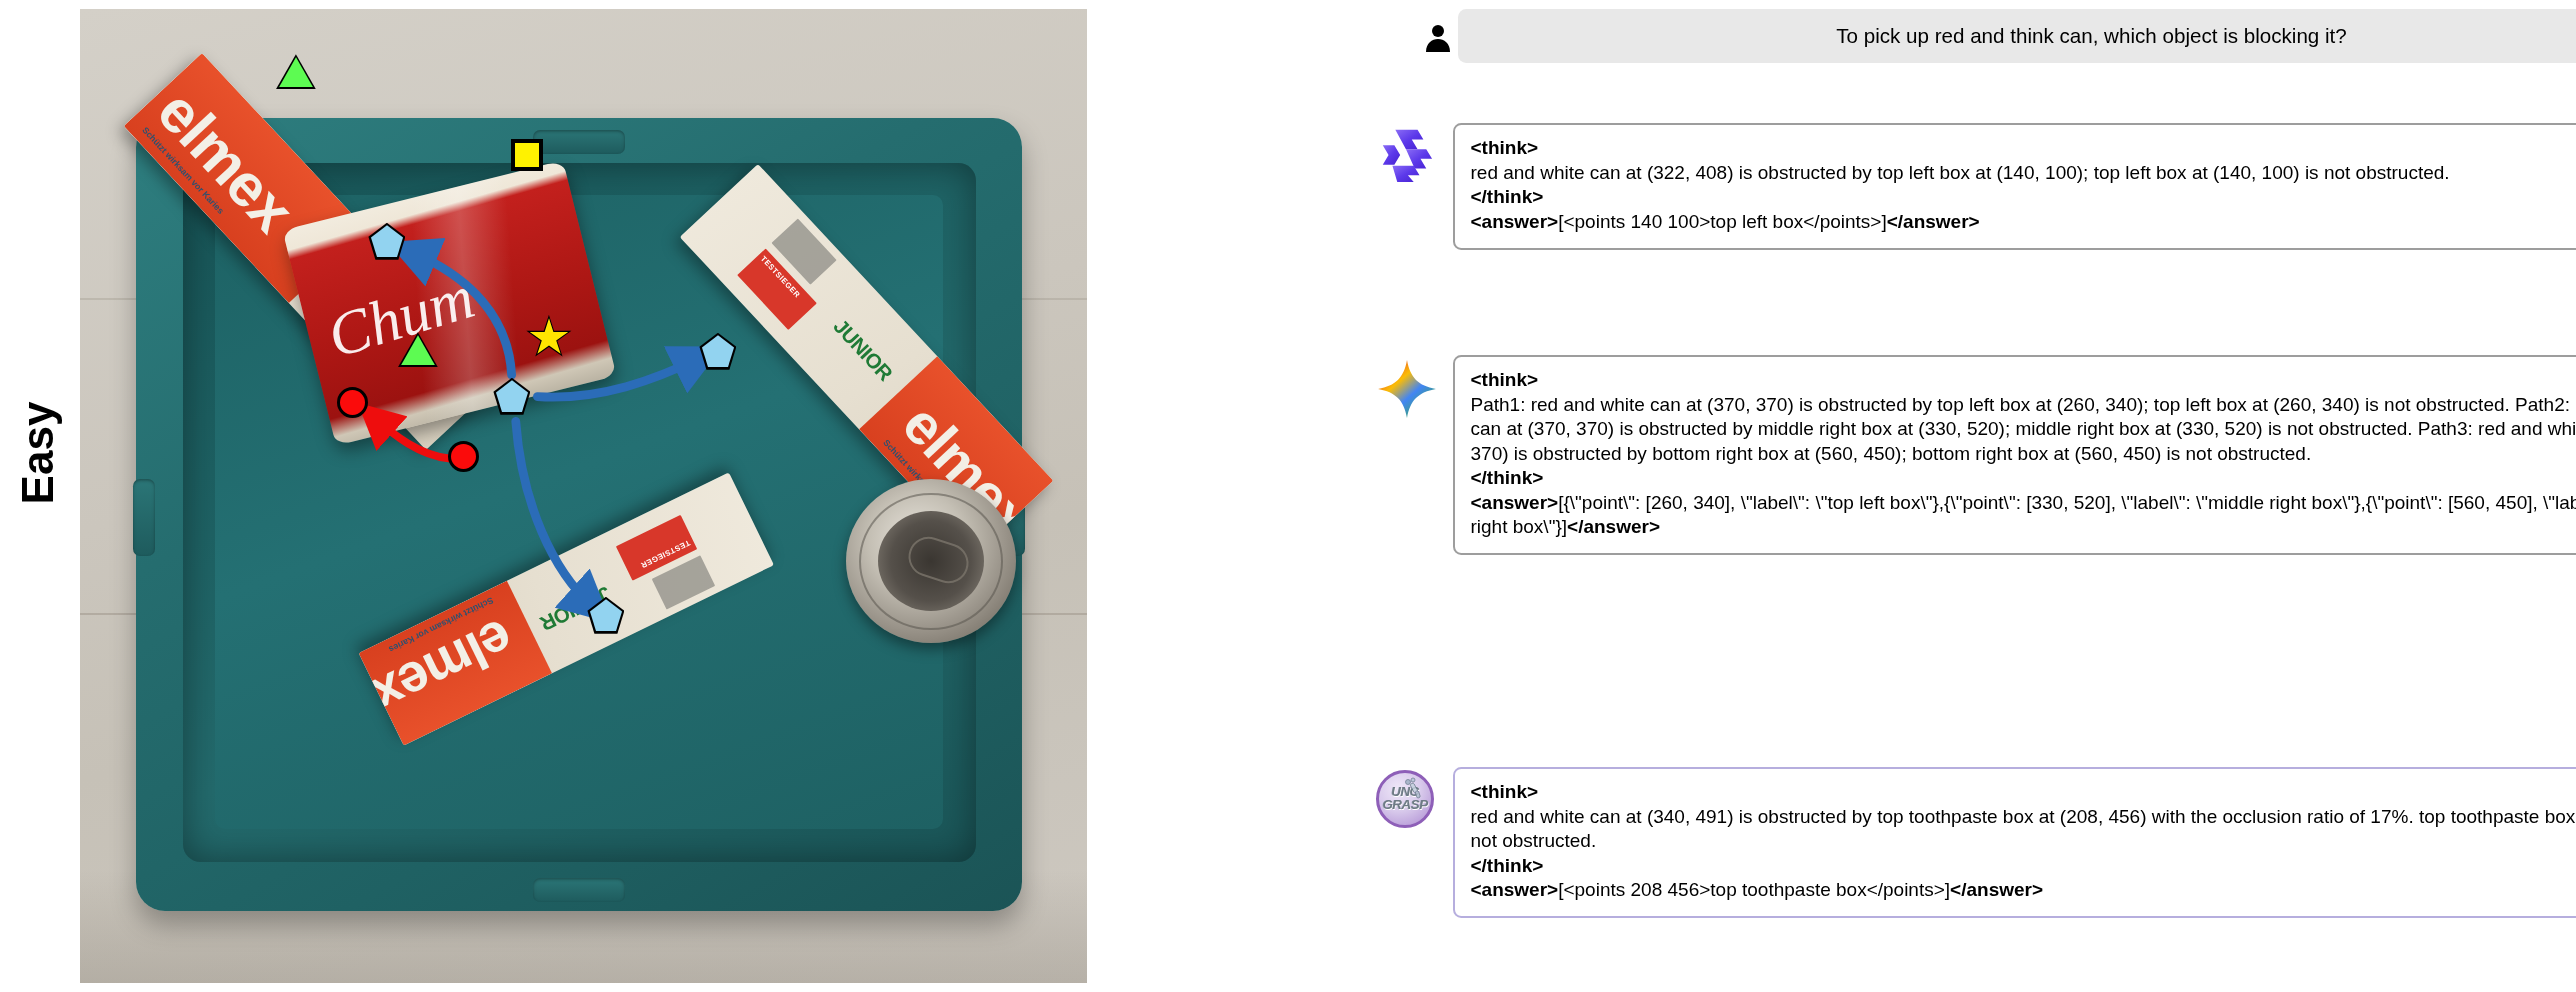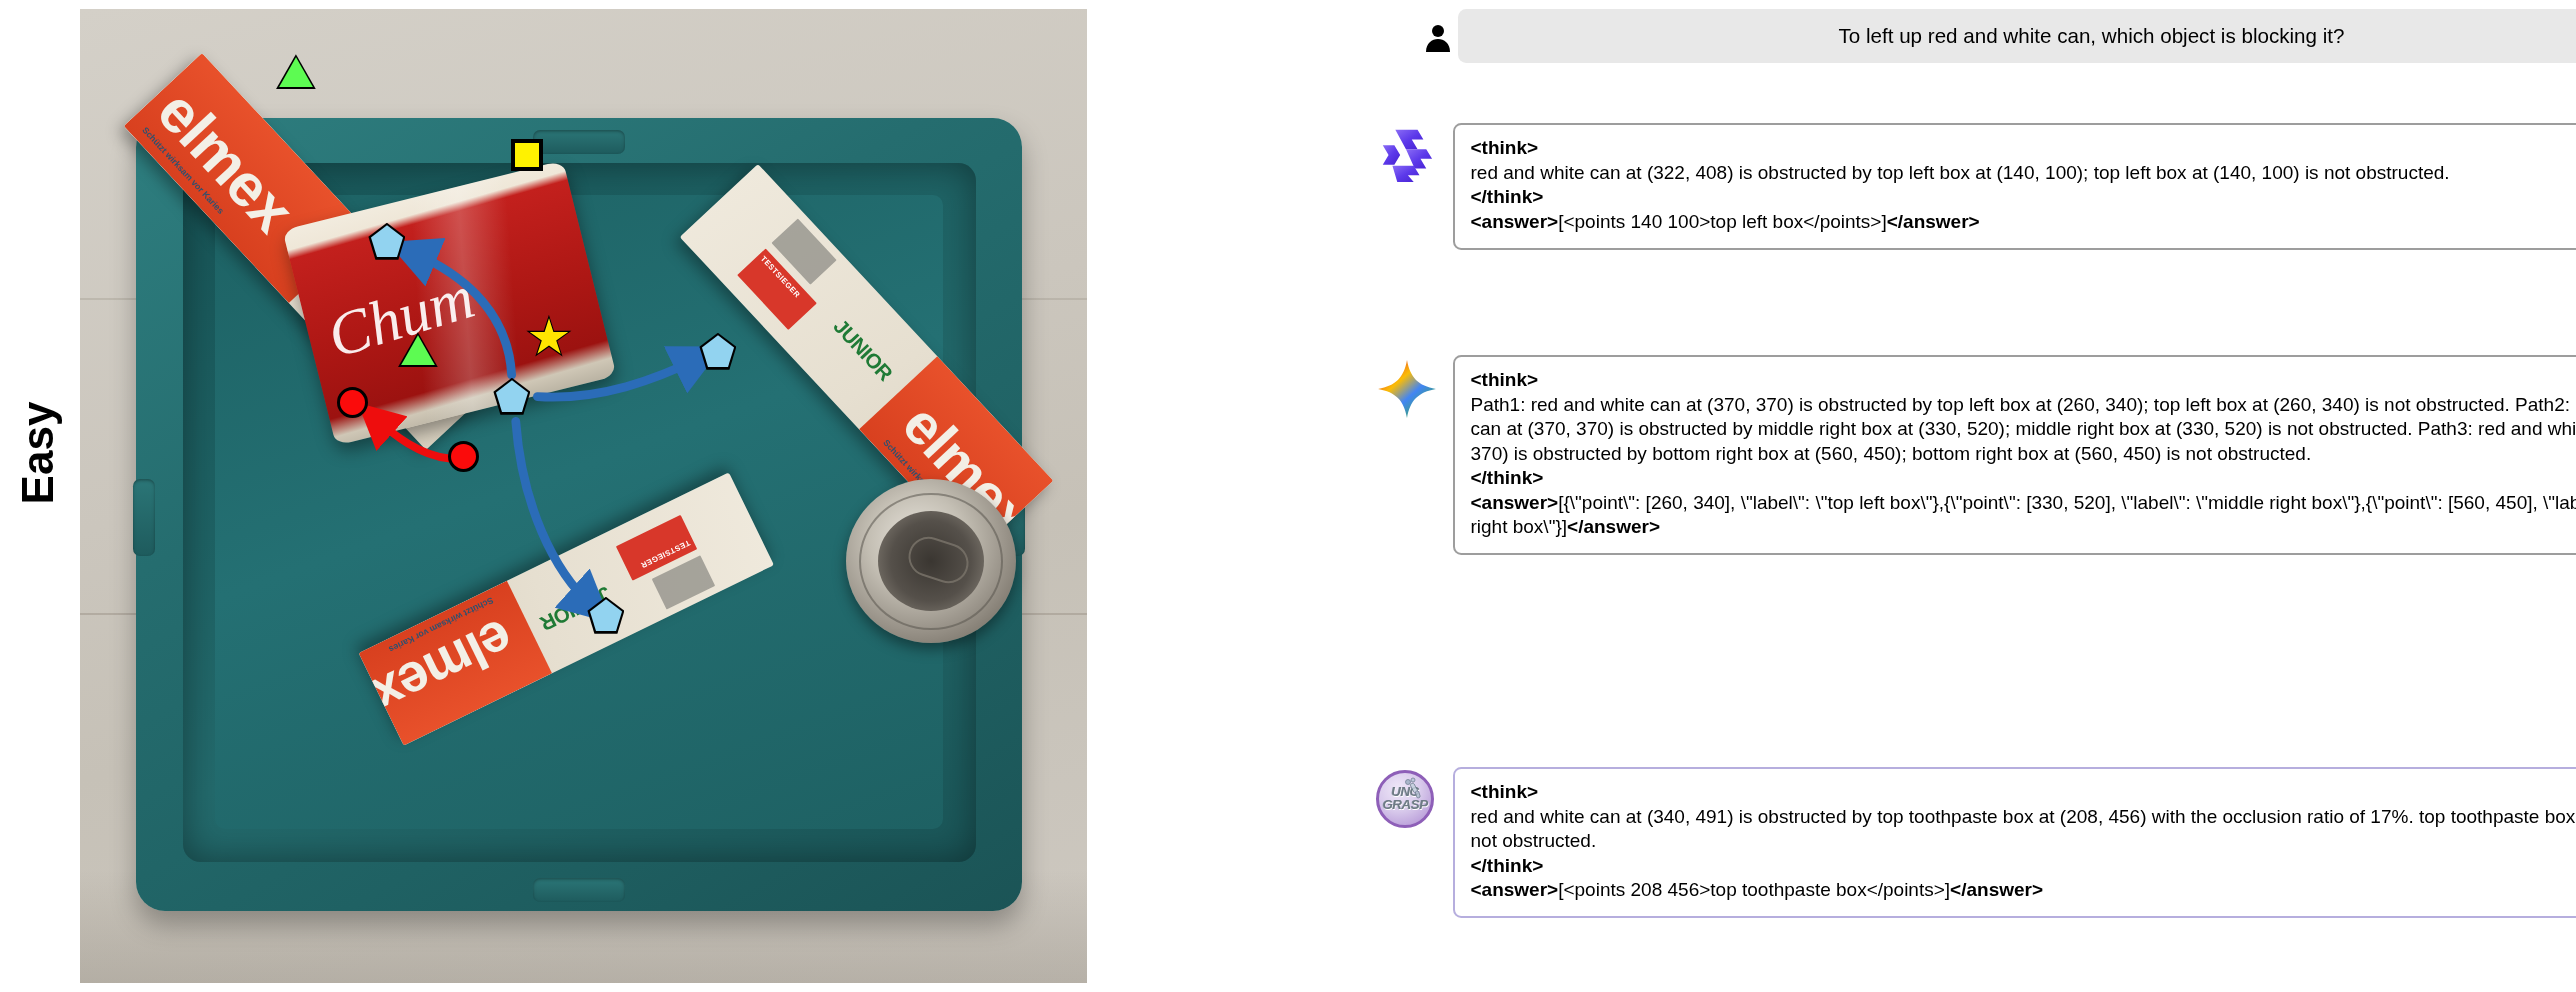--- a/index.html
+++ b/index.html
@@ -357,21 +357,21 @@
   <div class="right-pane">
 
     <div class="question-row">
       <div class="user-avatar">
         <svg class="person-icon" viewBox="0 0 64 64" aria-hidden="true">
           <circle cx="32" cy="18" r="12" fill="#000"></circle>
           <path d="M8 60 C8 42 20 34 32 34 C44 34 56 42 56 60 Z" fill="#000"></path>
         </svg>
       </div>
       <div class="q-bubble">
-        <div class="q-text">To left up red and white can, which object is blocking it?</div>
+        <div class="q-text">To pick up red and think can, which object is blocking it?</div>
       </div>
     </div>
 
     <div class="msg" style="top:123px;">
       <div class="bot-avatar">
         <svg class="qwen-logo" viewBox="0 0 120 120" aria-hidden="true">
           <defs>
             <linearGradient id="qg" x1="0" y1="0" x2="1" y2="1">
               <stop offset="0%" stop-color="#8a6cf5"></stop>
               <stop offset="50%" stop-color="#5c39ea"></stop>

